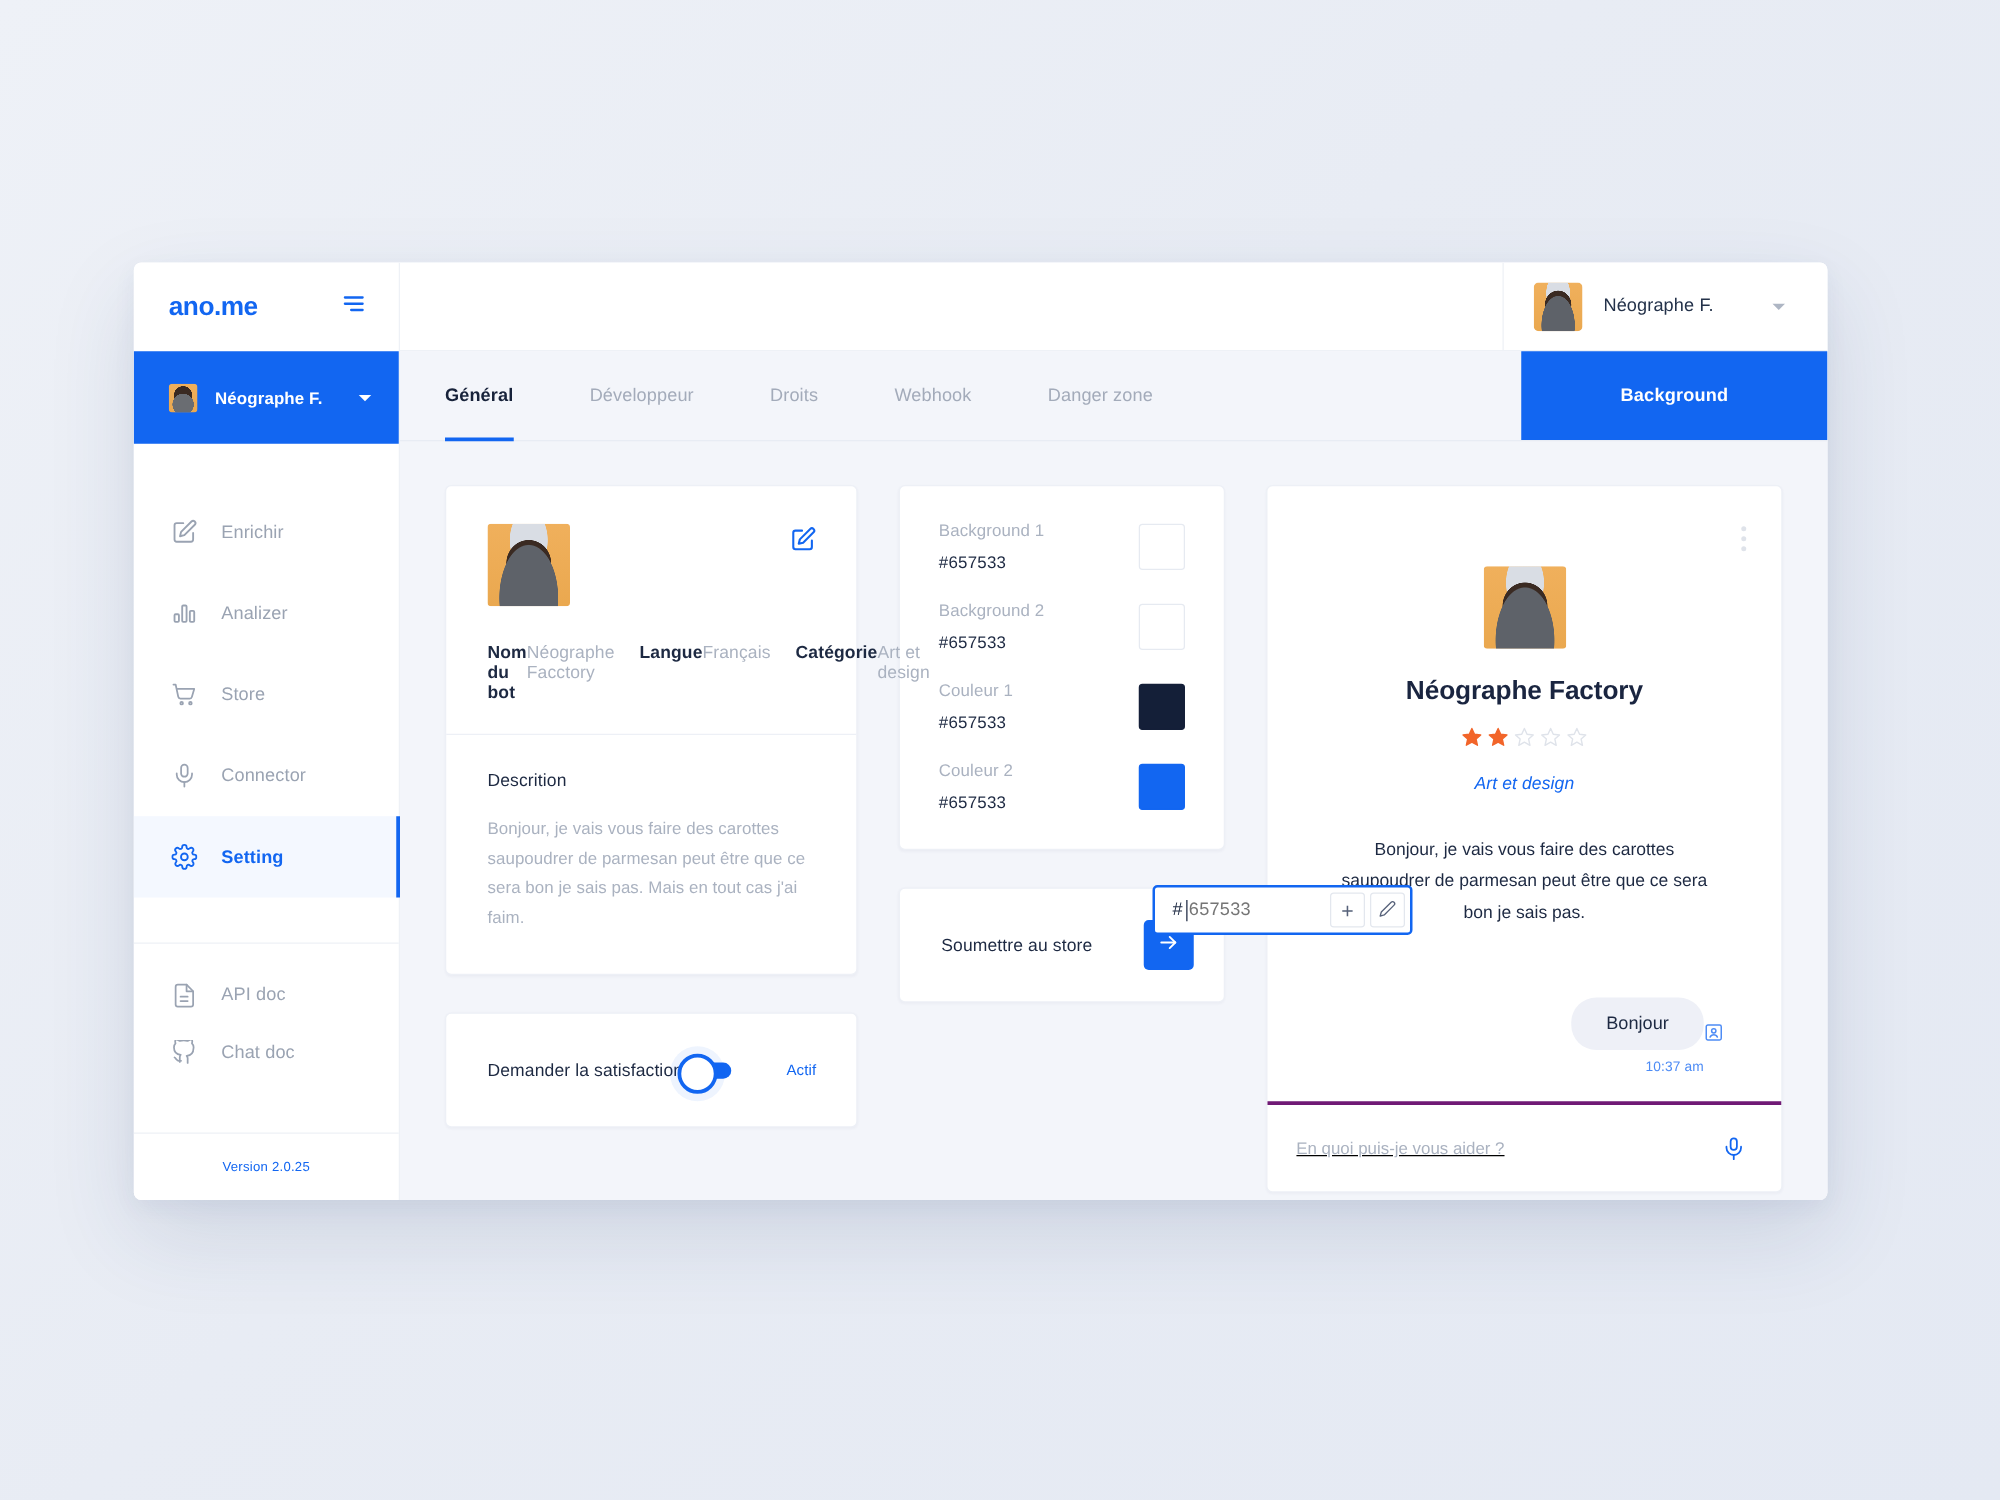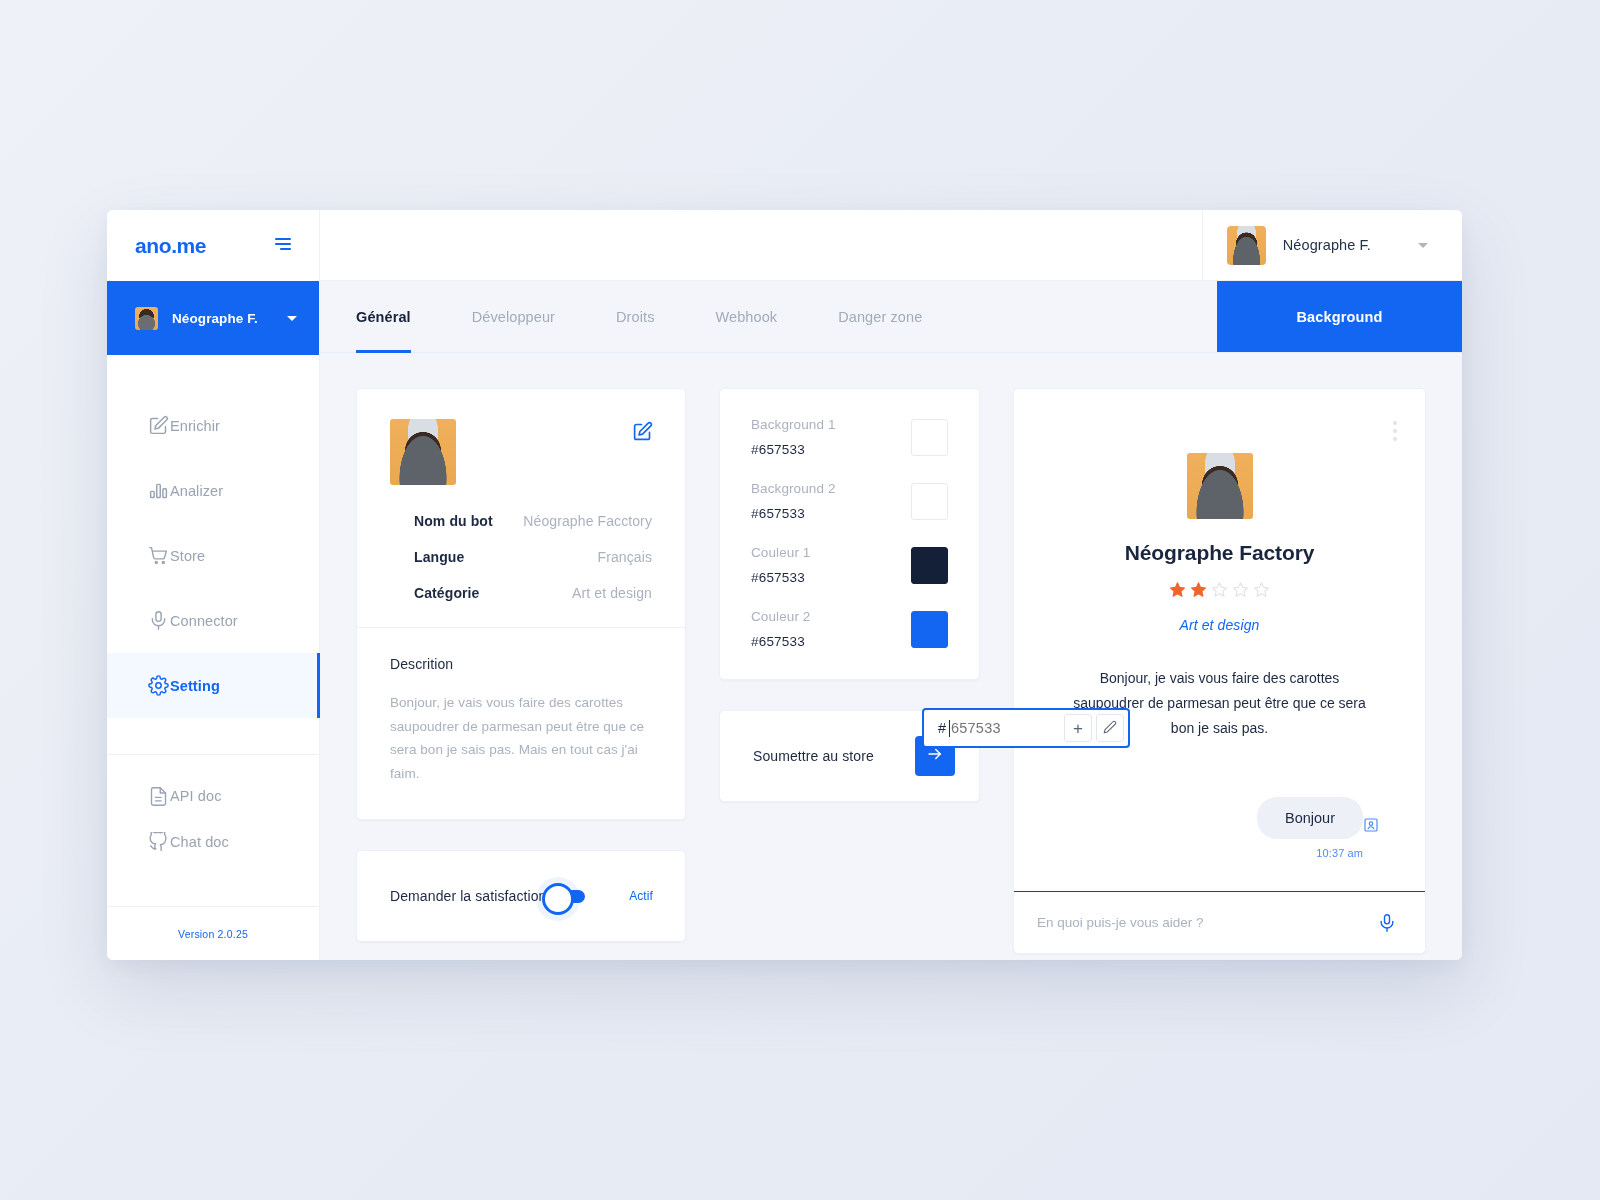--- a/index.html
+++ b/index.html
@@ -78,22 +78,22 @@
     border-right: 5px solid transparent;
     border-top: 5px solid #ffffff;
   }
 
   .nav-gap { height: 38px; }
   .nav-list { display: flex; flex-direction: column; }
   .nav-item {
     height: 65px;
     display: flex;
     align-items: center;
-    gap: 1px;
-    padding-left: 41px;
+    gap: 19px;
+    padding-left: 30px;
     cursor: pointer;
     position: relative;
   }
   .nav-item .nav-ico { width: 21px; height: 21px; display: block; flex: 0 0 21px; }
   .nav-item .nav-label {
     font-size: 14.5px;
     color: #9aa3b2;
     letter-spacing: 0.1px;
     position: relative;
   }
@@ -254,21 +254,21 @@
       radial-gradient(ellipse at 50% 48%, #3a2a22 0 38%, transparent 39%),
       radial-gradient(ellipse at 50% 20%, #d9dde4 0 32%, transparent 33%),
       linear-gradient(#f0b05c, #eaa84f);
   }
   .edit-icon-btn {
     position: absolute;
     top: 32px; right: 32px;
     cursor: pointer;
     line-height: 0;
   }
-  .kv-list { margin-top: 28px; display: flex; flex-direction: column; gap: 20px; margin-left: 24px; }
+  .kv-list { margin-top: 28px; display: flex; flex-direction: row; gap: 20px; }
   .kv-row { display: flex; align-items: baseline; justify-content: space-between; }
   .kv-key { font-size: 14px; color: #1d2942; font-weight: 700; letter-spacing: 0.1px;}
   .kv-val { font-size: 14px; color: #aab2c0; letter-spacing: 0.1px; }
 
   .card-divider { height: 1px; background: #edf0f6; }
   .desc-block { padding: 28px 33px 34px 33px; }
   .desc-title { font-size: 14px; color: #1d2942; font-weight: 400; letter-spacing: 0.1px; }
   .desc-text {
     margin-top: 19px;
     font-size: 13.5px;
@@ -416,26 +416,27 @@
     color: #1d2942;
   }
   .bubble-time {
     margin-top: 8px;
     font-size: 11px;
     color: #4e8cf5;
     letter-spacing: 0.1px;
   }
   .contact-ico { margin-top: 20px; line-height: 0; cursor: pointer; }
   .preview-input-bar {
-    border-top: 1px solid #701a75;
-    height: 62px;
+    border-top: 3px solid #701a75;
+    height: 72px;
     display: flex;
     align-items: center;
     justify-content: space-between;
     padding: 0 28px 0 23px;
+    text-decoration: underline;
   }
   .preview-input {
     border: none;
     outline: none;
     background: transparent;
     font-family: "Liberation Sans", sans-serif;
     font-size: 13.5px;
     color: #1d2942;
     flex: 1;
   }

